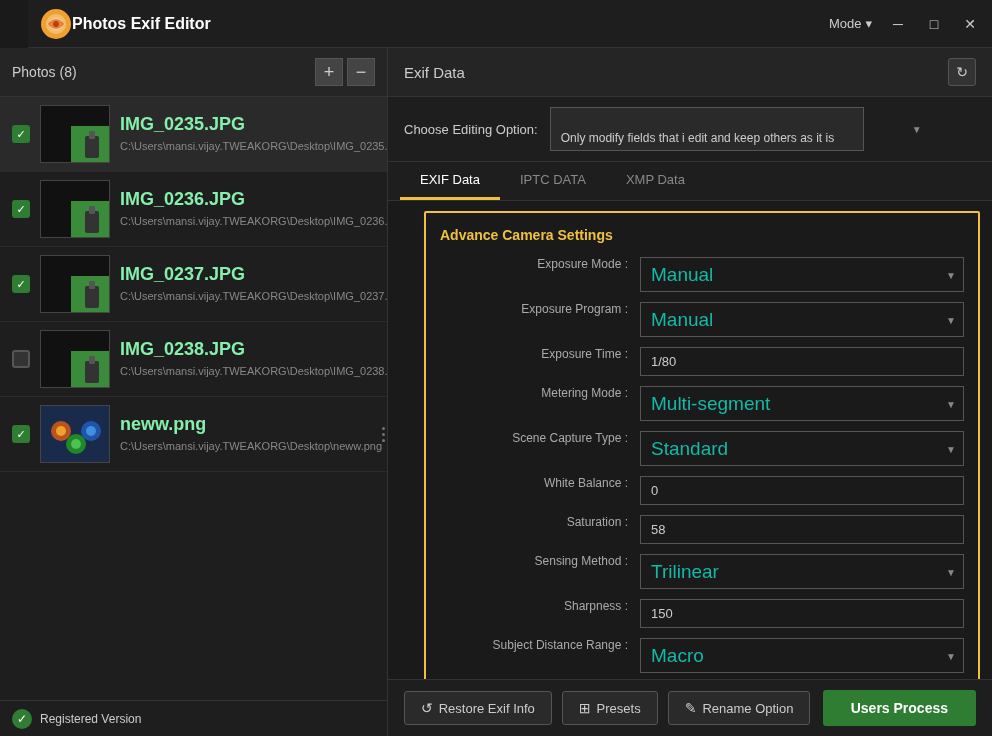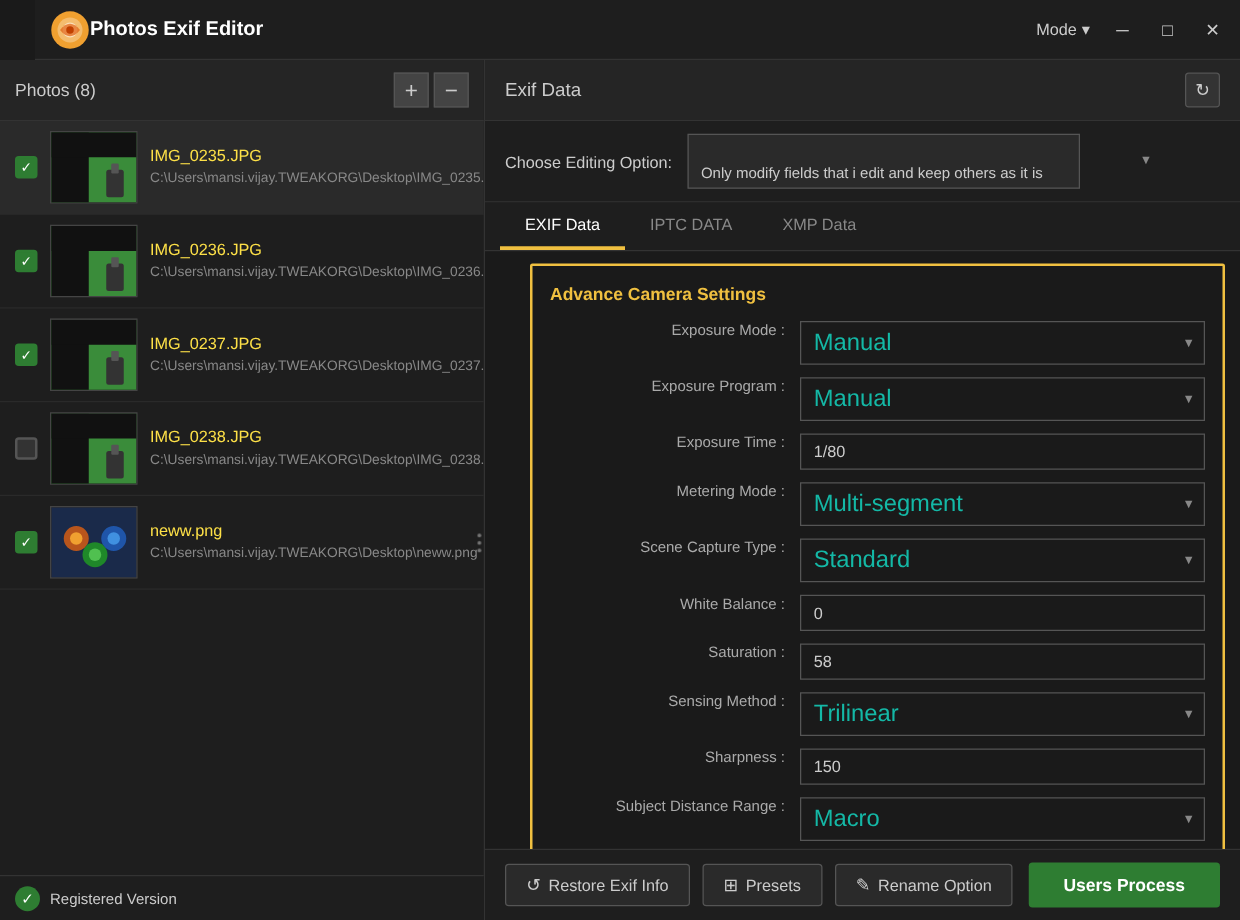--- a/index.html
+++ b/index.html
@@ -143,21 +143,21 @@
       height: 58px;
       background: #2a2a2a;
       border: 1px solid #444;
       margin-right: 10px;
       flex-shrink: 0;
       overflow: hidden;
       position: relative;
     }
 
     .photo-info { flex: 1; }
-    .photo-name { color: #fde047; font-size: 13px; font-weight: 400; margin-bottom: 4px; }
+    .photo-name { color: #86efac; font-size: 18px; font-weight: 700; margin-bottom: 4px; }
     .photo-path { color: #888; font-size: 11px; line-height: 1.4; }
 
     .photo-menu {
       width: 24px;
       height: 24px;
       display: flex;
       flex-direction: column;
       align-items: center;
       justify-content: center;
       gap: 3px;

